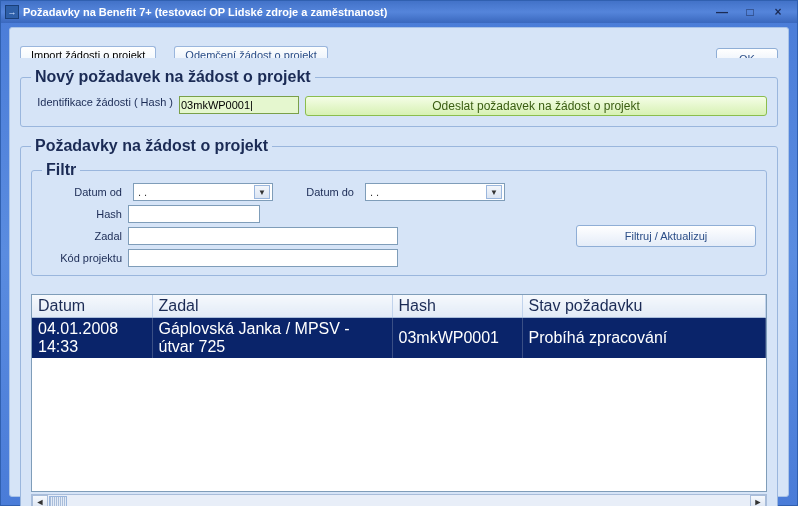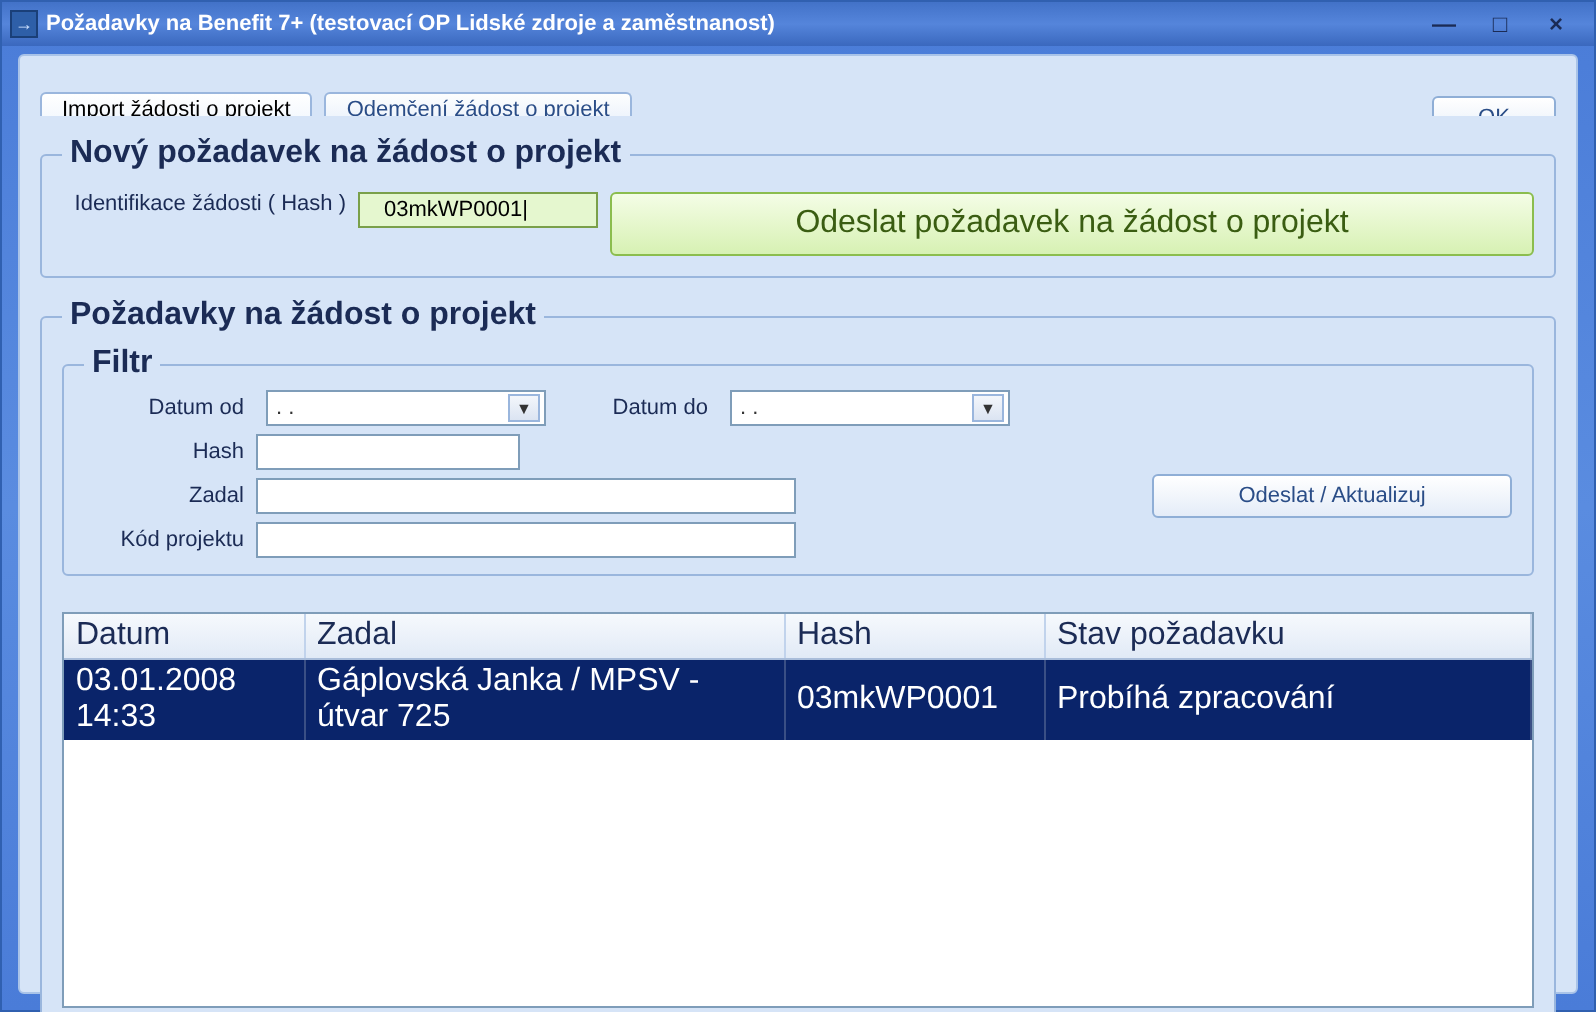--- a/index.html
+++ b/index.html
@@ -67,21 +67,21 @@
     border-radius: 3px;
     padding: 6px 10px 10px 10px;
   }
   .tabs-row {
     display: flex;
     align-items: flex-start;
     gap: 10px;
   }
   .tabs {
     display: flex;
-    gap: 6px;
+    gap: 18px;
     margin-top: 12px;
   }
   .tab {
     background: linear-gradient(to bottom, #fdfefe, #e8f0fb);
     border: 1px solid #9ab6dd;
     border-bottom: none;
     padding: 2px 10px;
     border-radius: 3px 3px 0 0;
     color: #2a4d87;
     cursor: pointer;
@@ -137,32 +137,32 @@
   .label {
     color: #1b2b55;
     text-align: right;
   }
   .hash-label { width: 142px; }
   .hash-input {
     width: 120px;
     height: 18px;
     border: 1px solid #7aa04a;
     background: #e5f7cf;
-    padding: 1px 12px;
+    padding: 1px 1px;
     font-size: 11px;
   }
   .send-btn {
     flex: 1;
-    height: 32px;
+    height: 20px;
     background: linear-gradient(to bottom, #f4fde6, #d7f1b3);
     border: 1px solid #8bbd4e;
     border-radius: 3px;
     color: #3a5d12;
     cursor: pointer;
-    font-size: 16px;
+    font-size: 12px;
     display: flex;
     align-items: center;
     justify-content: center;
   }
   .filter-fieldset {
     border: 1px solid #9ab6dd;
     border-radius: 3px;
     margin: 0 0 18px 0;
     padding: 4px 10px 8px 10px;
   }
@@ -350,21 +350,21 @@
           <div class="filter-bottom">
             <div class="filter-left-block">
               <div class="label">Hash</div>
               <input class="text-input short" value="" style="">
               <div class="label">Zadal</div>
               <input class="text-input long" value="" style="">
               <div class="label">Kód projektu</div>
               <input class="text-input long" value="" style="">
             </div>
             <div style="flex:1"></div>
-            <div class="filter-btn">Odeslat / Aktualizuj</div>
+            <div class="filter-btn">Filtruj / Aktualizuj</div>
           </div>
         </fieldset>
 
         <div class="table-wrap">
           <table>
             <colgroup>
               <col class="col-datum">
                 <col class="col-zadal">
                 <col class="col-hash">
                 <col>
@@ -372,21 +372,21 @@
             <thead>
               <tr>
                 <th>Datum</th>
                 <th>Zadal</th>
                 <th>Hash</th>
                 <th>Stav požadavku</th>
               </tr>
             </thead>
             <tbody>
               <tr class="selected">
-                <td>03.01.2008 14:33</td>
+                <td>04.01.2008 14:33</td>
                 <td>Gáplovská Janka  /  MPSV - útvar 725</td>
                 <td>03mkWP0001</td>
                 <td>Probíhá zpracování</td>
               </tr>
             </tbody>
           </table>
         </div>
 
         <div class="hscroll">
           <div class="arrow">◄</div>

